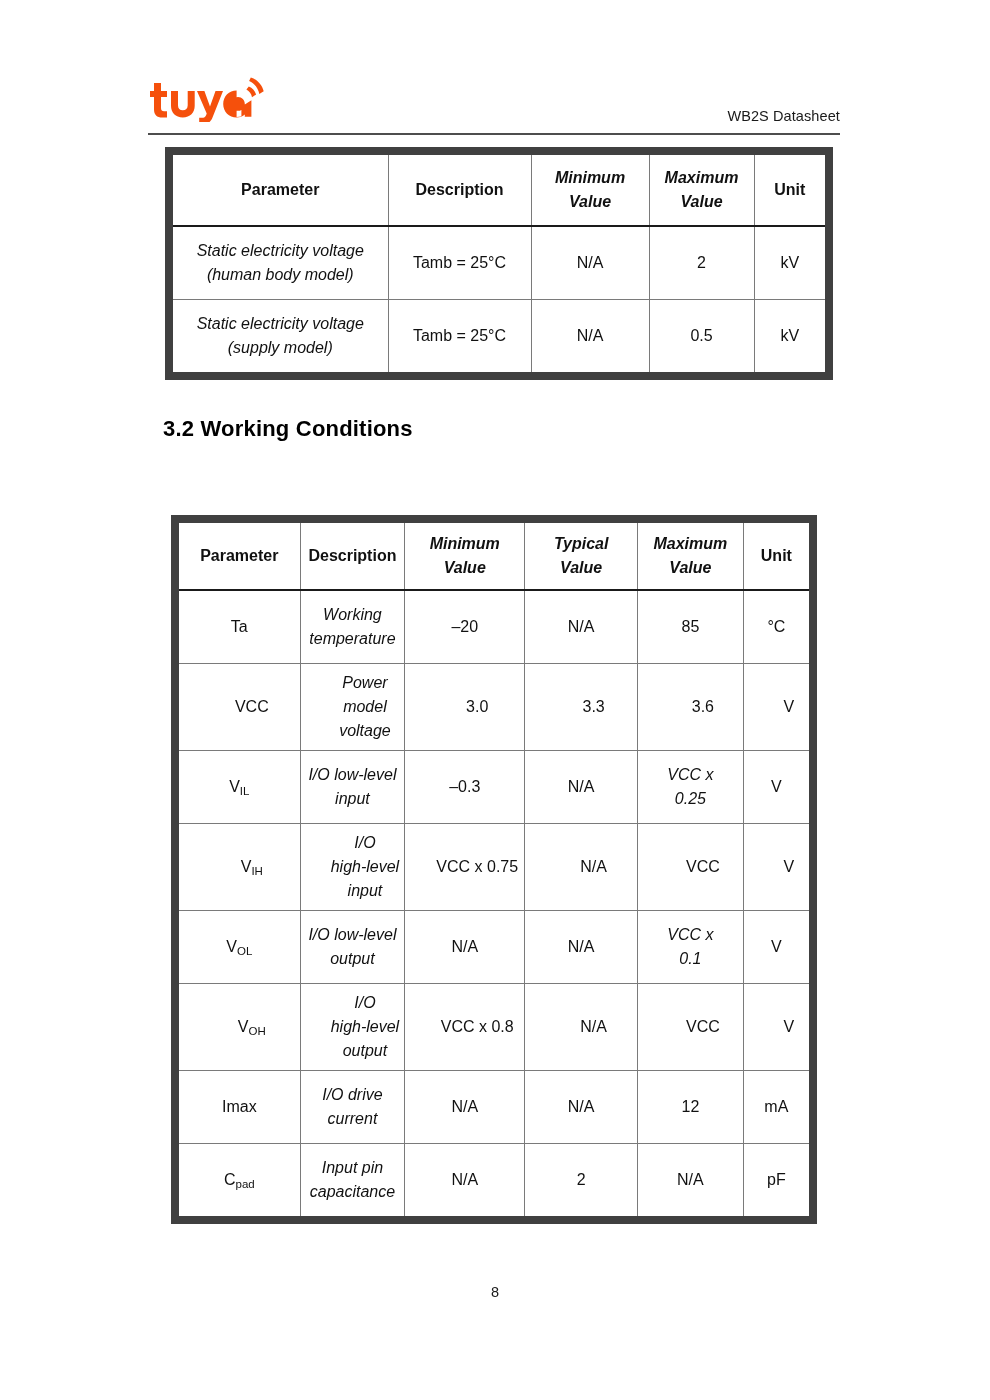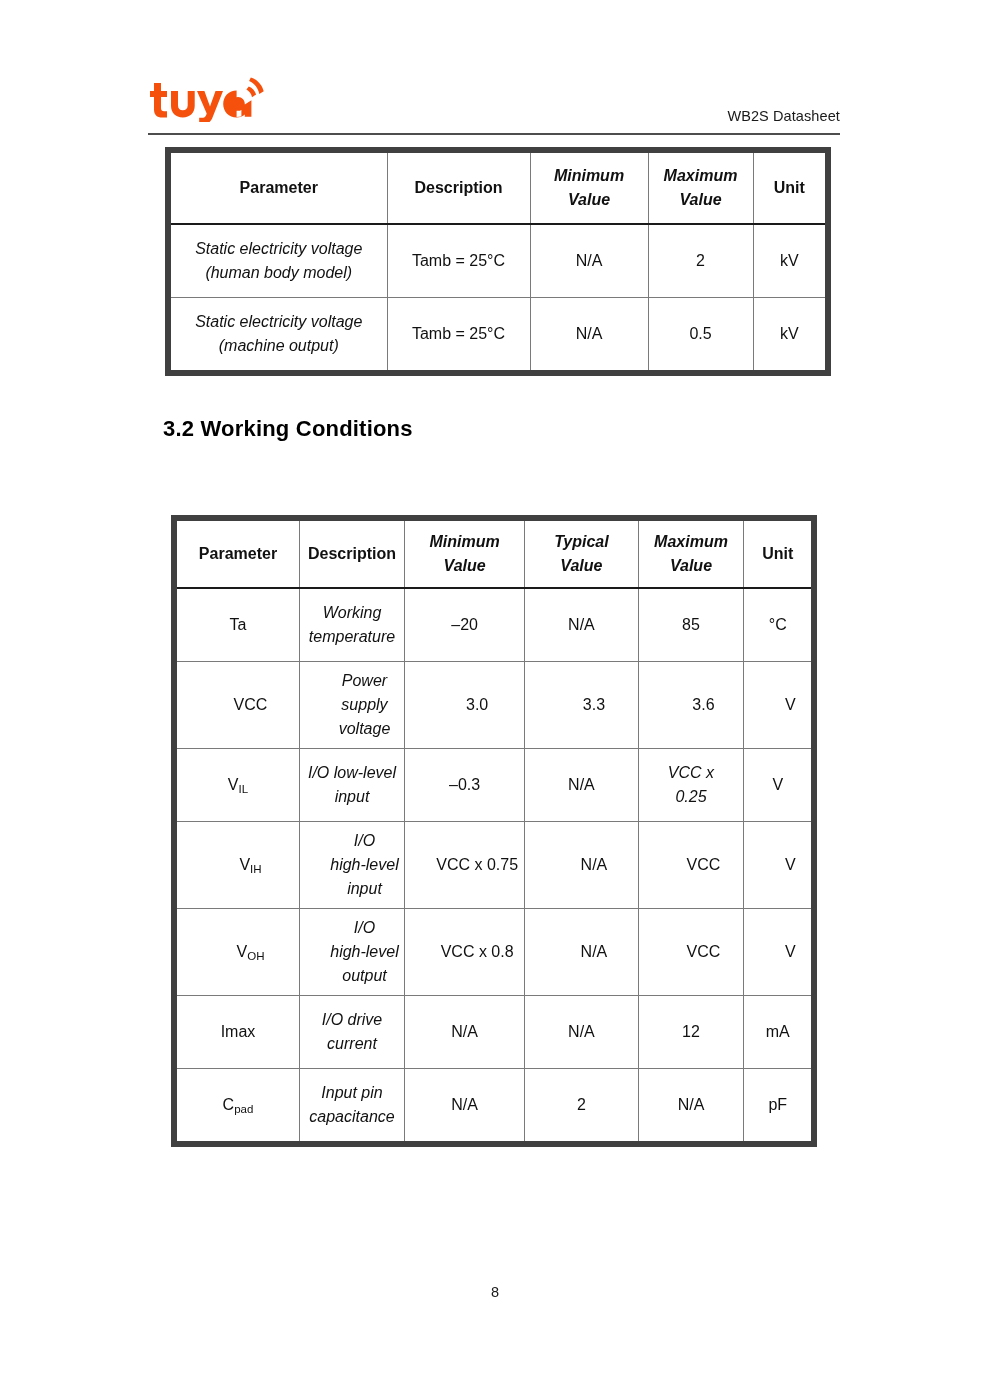--- a/index.html
+++ b/index.html
@@ -78,21 +78,21 @@
     line-height: 1.5;
     font-weight: normal;
     color: #111111;
   }
   table.dtable thead th {
     font-weight: bold;
     font-size: 16px;
   }
   
   table.dtable {
-    border: 6px solid #404040;
+    border: 8px solid #404040;
   }
   table.dtable thead th {
     border-bottom: 2px solid #1a1a1a;
   }
 
   
   #table-esd {
     left: 165px;
     top: 147px;
     width: 660px;
@@ -223,21 +223,21 @@
           <span class="two-line">(human body model)</span>
         </td>
         <td>Tamb = 25°C</td>
         <td>N/A</td>
         <td>2</td>
         <td>kV</td>
       </tr>
       <tr>
         <td>
           <span class="two-line">Static electricity voltage</span>
-          <span class="two-line">(machine output)</span>
+          <span class="two-line">(supply model)</span>
         </td>
         <td>Tamb = 25°C</td>
         <td>N/A</td>
         <td>0.5</td>
         <td>kV</td>
       </tr>
     </tbody>
   </table>
 
   <div class="section-heading">3.2 Working Conditions</div>
@@ -286,21 +286,21 @@
         <td>85</td>
         <td>°C</td>
       </tr>
 
       <tr class="tall">
         <td>
           <span>VCC</span><sub></sub>
         </td>
         <td>
           <span class="two-line">Power</span>
-          <span class="two-line">supply</span>
+          <span class="two-line">model</span>
           <span class="two-line">voltage</span>
         </td>
         <td>3.0</td>
         <td>3.3</td>
         <td>3.6</td>
         <td>V</td>
       </tr>
 
       <tr>
         <td>
@@ -327,20 +327,36 @@
           <span class="two-line">I/O</span>
           <span class="two-line">high-level</span>
           <span class="two-line">input</span>
         </td>
         <td>VCC x 0.75</td>
         <td>N/A</td>
         <td>VCC</td>
         <td>V</td>
       </tr>
 
+      <tr>
+        <td>
+          <span>V</span><sub>OL</sub>
+        </td>
+        <td>
+          <span class="two-line">I/O low-level</span>
+          <span class="two-line">output</span>
+        </td>
+        <td>N/A</td>
+        <td>N/A</td>
+        <td>
+          <span class="two-line">VCC x</span>
+          <span class="two-line">0.1</span>
+        </td>
+        <td>V</td>
+      </tr>
 
       <tr class="tall">
         <td>
           <span>V</span><sub>OH</sub>
         </td>
         <td>
           <span class="two-line">I/O</span>
           <span class="two-line">high-level</span>
           <span class="two-line">output</span>
         </td>

